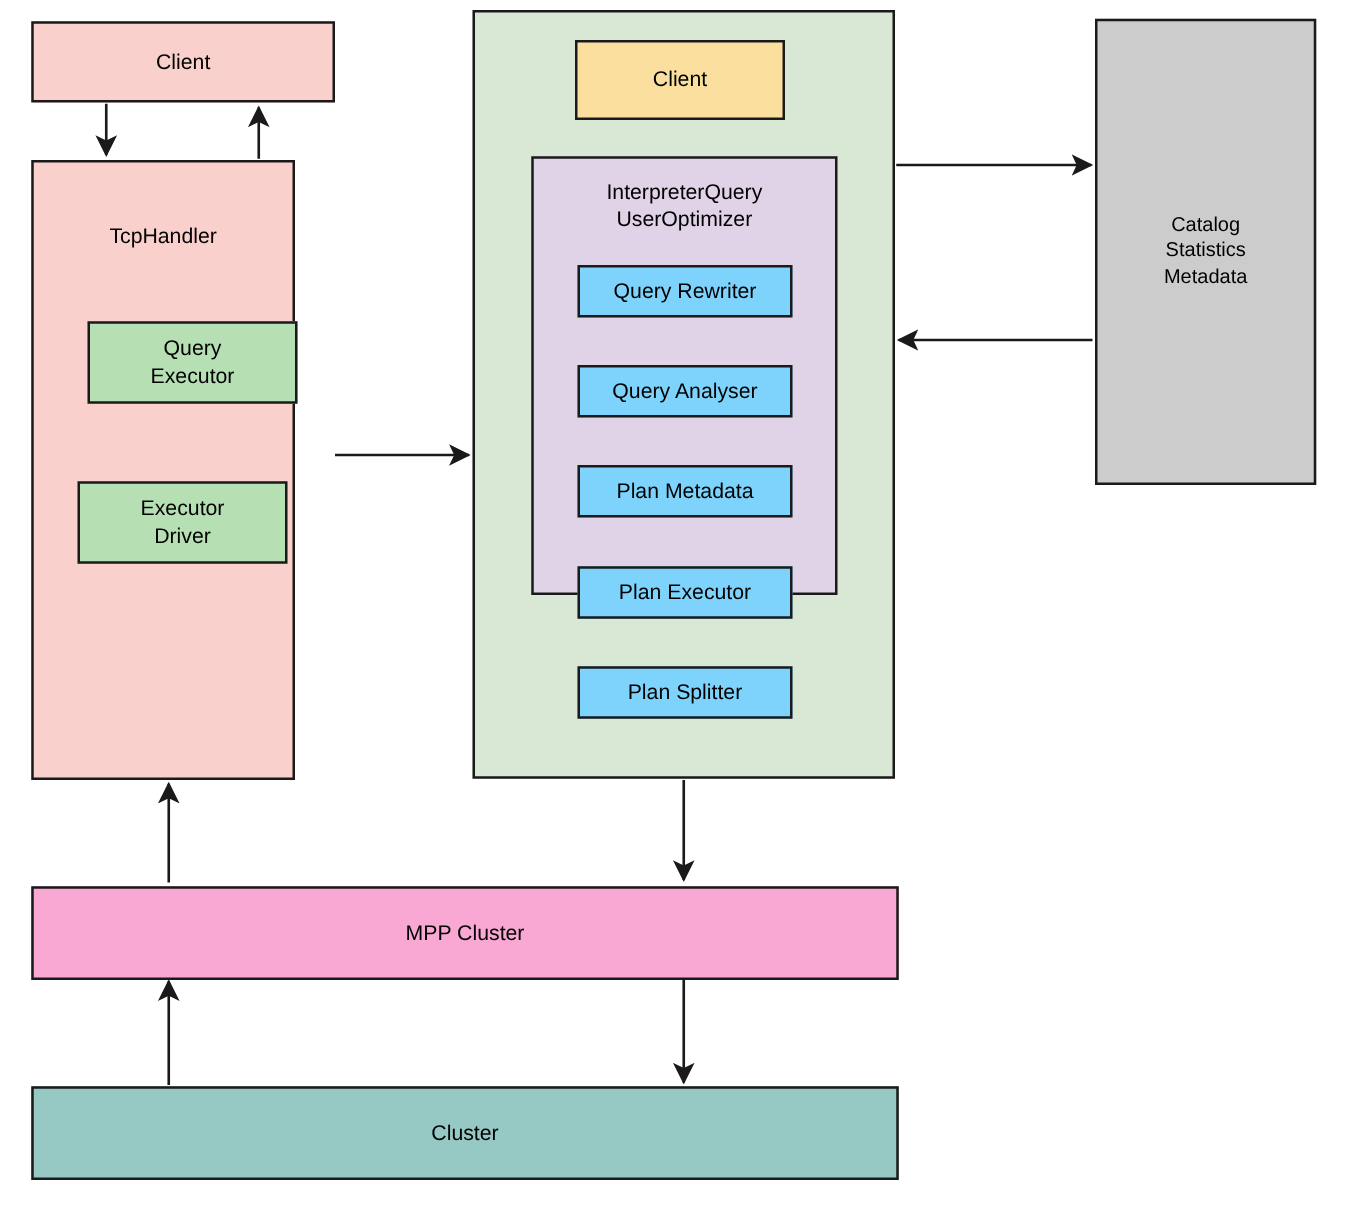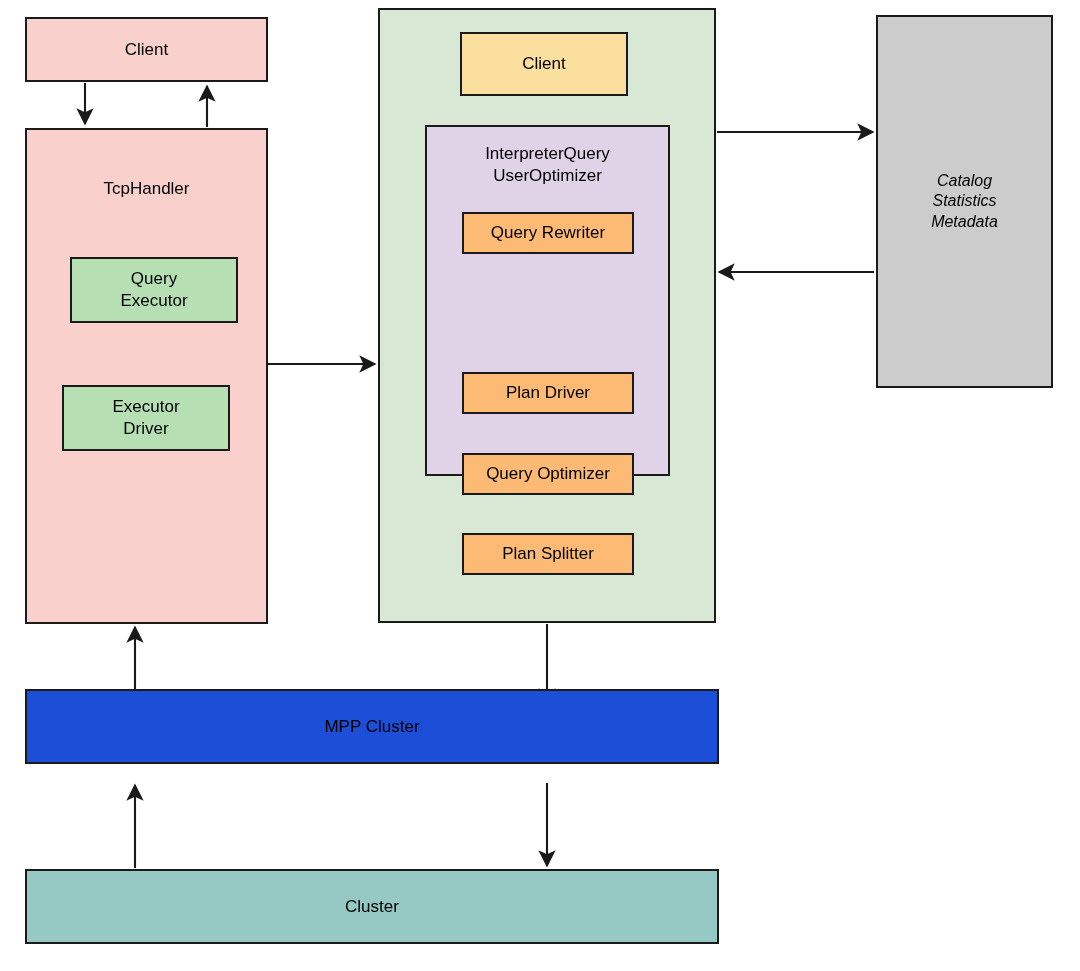--- a/index.html
+++ b/index.html
@@ -30,21 +30,21 @@
     line-height: 1.28;
     white-space: pre-line;
   }
   
   #node-client {
     left: 25px; top: 17px; width: 243px; height: 65px;
     background: #fad0cc;
     font-size: 17px;
   }
   #node-tcphandler {
-    left: 25px; top: 128px; width: 243px; height: 496px;
+    left: 25px; top: 128px; width: 211px; height: 496px;
     background: #fad0cc;
     font-size: 17px;
     align-items: flex-start;
     padding-top: 48px;
   }
   #node-query-executor {
     left: 70px; top: 257px; width: 168px; height: 66px;
     background: #b6e0b4;
     font-size: 17px;
   }
@@ -64,37 +64,36 @@
   }
   #node-optimizer {
     left: 425px; top: 125px; width: 245px; height: 351px;
     background: #e0d3e8;
     font-size: 17px;
     align-items: flex-start;
     padding-top: 16px;
   }
   .stage {
     left: 462px; width: 172px; height: 42px;
-    background: #fdba74;
+    background: #7dd3fc;
     font-size: 17px;
   }
   #node-query-rewriter  { top: 212px; }
   #node-query-analyser  { top: 292px; }
   #node-plan-builder    { top: 372px; }
   #node-plan-optimizer  { top: 453px; }
   #node-plan-splitter   { top: 533px; text-align: center; }
   #node-catalog {
     left: 876px; top: 15px; width: 177px; height: 373px;
     background: #cccccc;
     font-size: 16px;
-    font-style: italic;
   }
   #node-mpp {
-    left: 25px; top: 689px; width: 694px; height: 75px;
-    background: #1d4ed8;
+    left: 25px; top: 709px; width: 694px; height: 75px;
+    background: #f9a8d4;
     font-size: 17px;
   }
   #node-storage {
     left: 25px; top: 869px; width: 694px; height: 75px;
     background: #96c8c4;
     font-size: 17px;
   }
   
   #edges {
     position: absolute;
@@ -143,24 +142,25 @@
 
   <div class="node" id="node-parser">Client</div>
 
   <div class="node" id="node-optimizer">
     <span>InterpreterQuery
 UserOptimizer</span>
   </div>
 
   <div class="node stage" id="node-query-rewriter">Query Rewriter</div>
 
+  <div class="node stage" id="node-query-analyser">Query Analyser</div>
 
-  <div class="node stage" id="node-plan-builder">Plan Driver</div>
+  <div class="node stage" id="node-plan-builder">Plan Metadata</div>
 
-  <div class="node stage" id="node-plan-optimizer">Query Optimizer</div>
+  <div class="node stage" id="node-plan-optimizer">Plan Executor</div>
 
   <div class="node stage" id="node-plan-splitter">Plan Splitter</div>
 
   <div class="node" id="node-catalog">Catalog
 Statistics
 Metadata</div>
 
   <div class="node" id="node-mpp">MPP Cluster</div>
 
   <div class="node" id="node-storage">Cluster</div>

